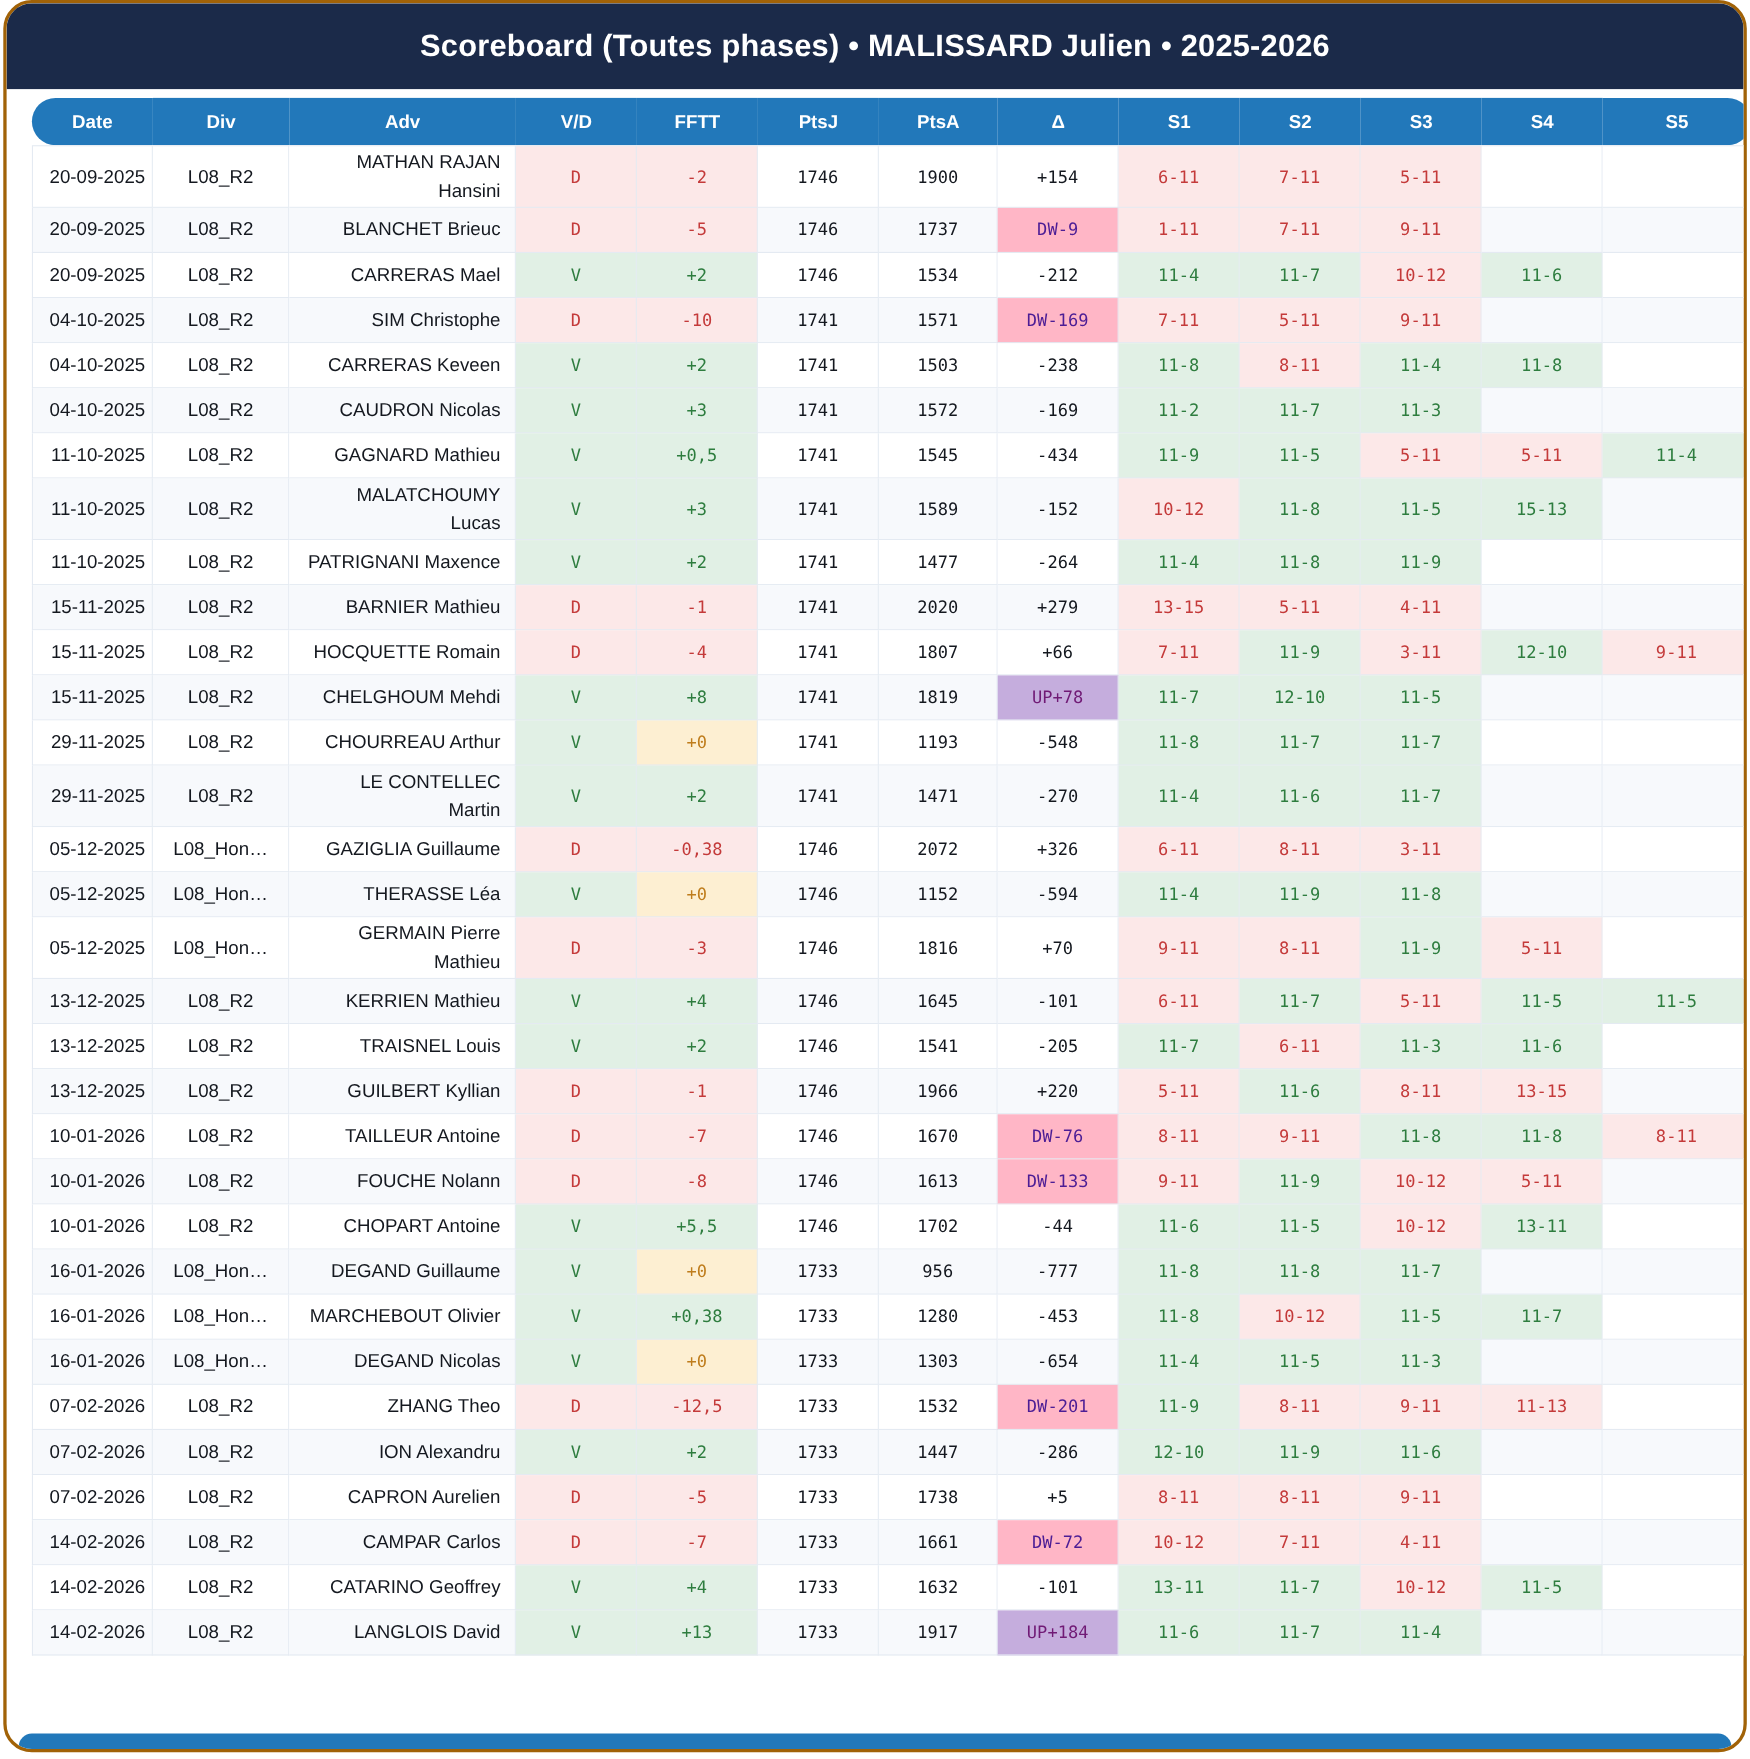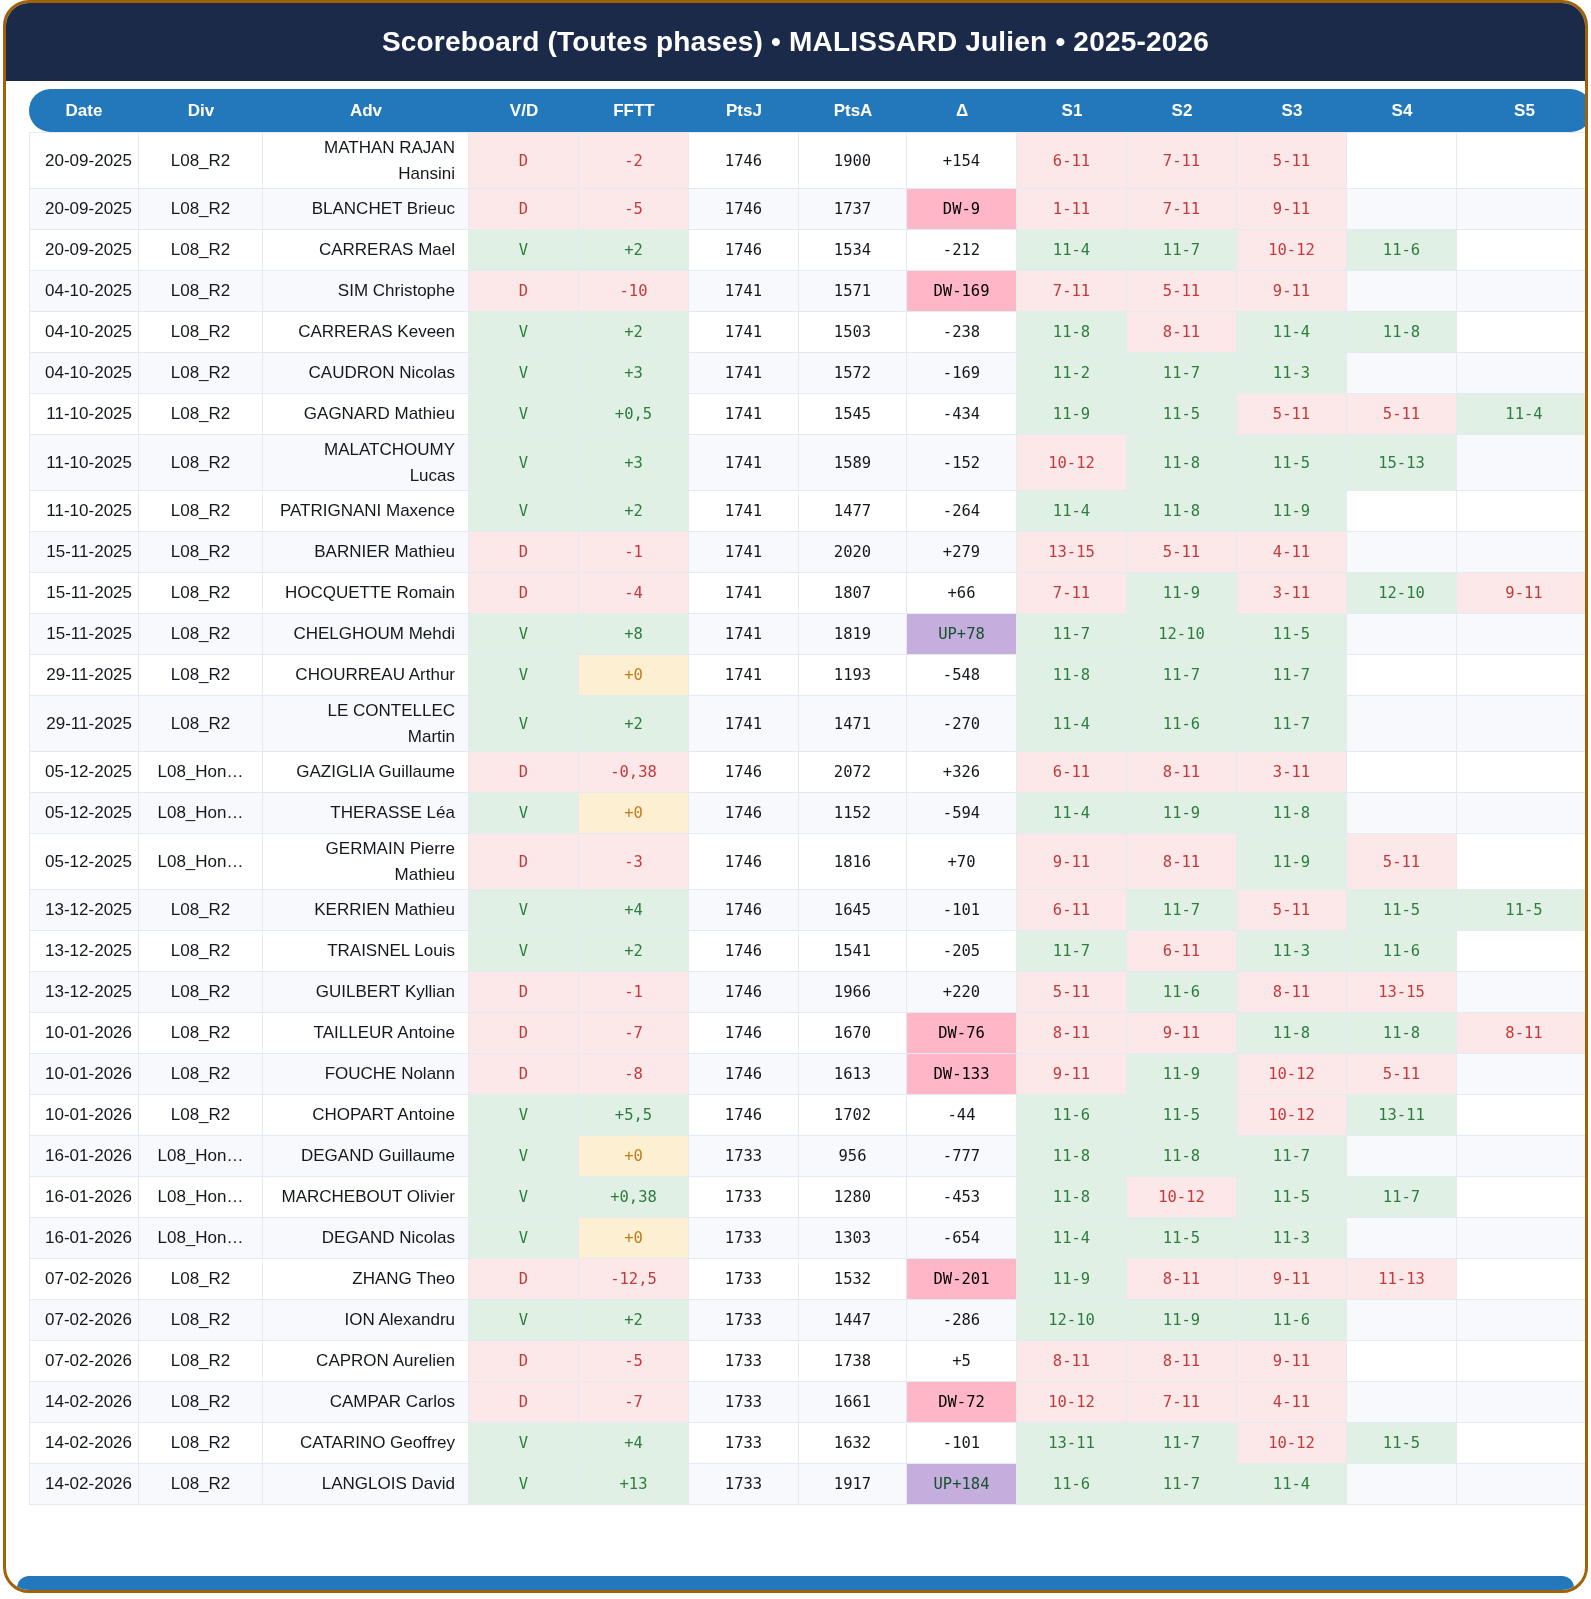--- a/index.html
+++ b/index.html
@@ -81,22 +81,22 @@
 
   .mono {
     font-family: "DejaVu Sans Mono", monospace;
     font-size: 15.5px;
   }
   tbody td.win  { background: var(--win-bg, #e1f0e5) !important; color: var(--win-fg, #2e7d3f); }
   tbody td.loss { background: var(--loss-bg, #fce8e8) !important; color: var(--loss-fg, #c43a3a); }
   tbody td.zero { background: var(--zero-bg, #fdefd2) !important; color: var(--zero-fg, #bf7d1d); }
   tbody td.set-win  { background: var(--win-bg, #e1f0e5) !important; color: var(--win-fg, #2e7d3f); }
   tbody td.set-loss { background: var(--loss-bg, #fce8e8) !important; color: var(--loss-fg, #c43a3a); margin-left: 20px; }
-  tbody td.dw { background: var(--dw-bg, #ffb6c6) !important; color: #000000; }
-  tbody td.up { background: var(--up-bg, #c5addd) !important; color: #14532d; }
+  tbody td.dw { background: var(--dw-bg, #ffb6c6) !important; color: #4c1d95; }
+  tbody td.up { background: var(--up-bg, #c5addd) !important; color: #701a75; }
 
   .footer-bar {
     flex: 0 0 auto;
     height: 14px;
     margin: 4px 11px 0 11px;
     background: var(--head-bg, #2278ba);
     border-radius: 12px 12px 0 0;
   }
 
   

